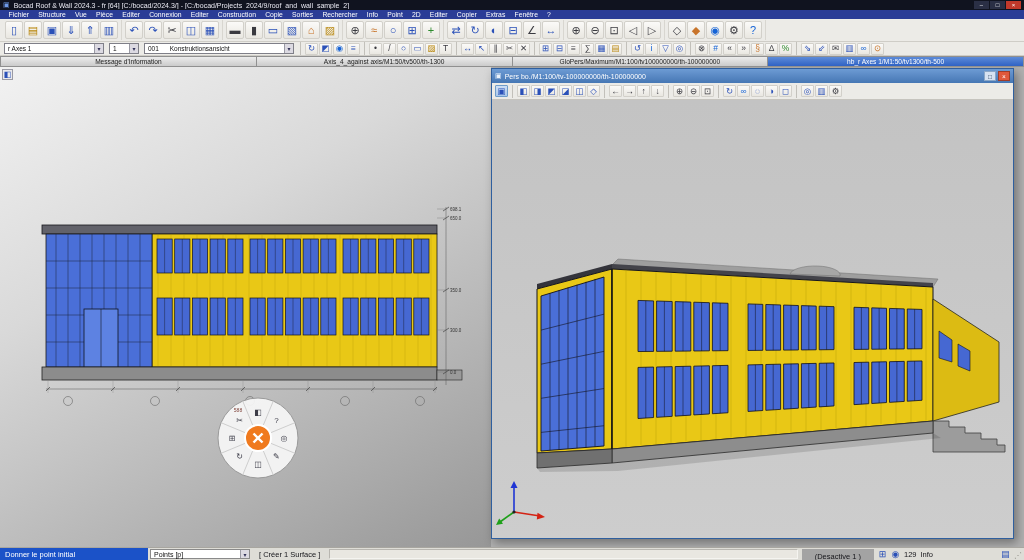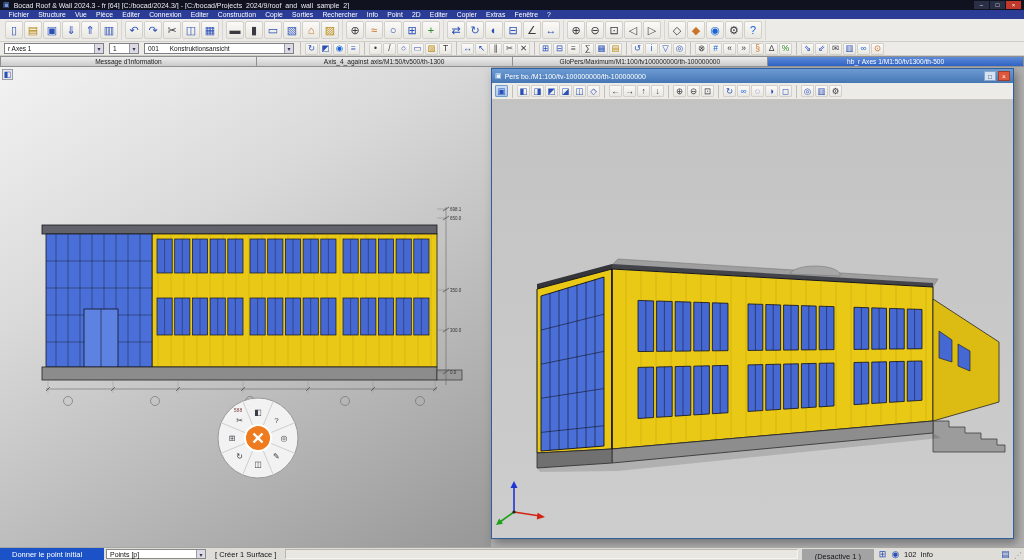--- a/index.html
+++ b/index.html
@@ -50,21 +50,21 @@
   .fw-ico{color:#eaf2fc;font-size:7px;}
   .fw-btns{margin-left:auto;display:flex;gap:2px;}
   .fw-btn{width:12px;height:10px;background:#d6e2f2;color:#223a58;border:1px solid #8aa7c8;font-size:6.5px;line-height:9px;text-align:center;}
   .fw-btn.close{background:#e0583c;color:#fff;border-color:#a03c28;}
   .fw-toolbar{height:17px;flex:none;display:flex;align-items:center;background:#ecebe7;border-bottom:1px solid #c6c4be;padding:0 3px;gap:1px;}
   .fw-view{position:relative;flex:1;background:linear-gradient(180deg,#c3c3c3,#cdcdcd);overflow:hidden;}
   .fw-view svg{position:absolute;left:0;top:0;width:100%;height:100%;}
 
   
   #statusbar{height:13px;display:flex;align-items:stretch;background:#deddd7;border-top:1px solid #a8a6a0;font-size:7.5px;}
-  .sb-prompt{width:104px;background:var(--statusbar-prompt-bg);color:#fff;display:flex;align-items:center;padding:0 12px;white-space:nowrap;text-align:center;}
+  .sb-prompt{width:148px;background:var(--statusbar-prompt-bg);color:#fff;display:flex;align-items:center;padding:0 5px;white-space:nowrap;text-align:center;}
   .sb-combo{width:100px;background:#fff;border:1px solid #8a8a8a;margin:1px 2px;display:flex;align-items:center;padding-left:3px;font-size:7px;color:#111;}
   .sb-combo .carrow{margin-left:auto;}
   .sb-surface{display:flex;align-items:center;padding:0 7px;color:#15151a;white-space:pre;}
   .sb-spacer{flex:1;margin:1px 2px;background:#e9e7e1;border:1px solid #b8b6b0;border-bottom-color:#f5f4f0;border-right-color:#f5f4f0;}
   .sb-mode{display:flex;align-items:center;padding:0 6px;margin:1px 2px;border:7px solid #a3a3a3;background:#e9e7e1;white-space:pre;color:#15151a;}
   .sb-icon{width:13px;display:flex;align-items:center;justify-content:center;font-size:9px;color:#2a50b8;cursor:default;}
   .sb-text{display:flex;align-items:center;padding:0 2px;color:#15151a;}
   .sb-gap{width:64px;}
   .sb-grip{width:12px;display:flex;align-items:flex-end;justify-content:center;color:#8a8880;font-size:8px;}
 </style>
@@ -564,20 +564,20 @@
     <div class="sb-prompt">Donner le point initial</div>
     <div class="sb-combo">
       <span class="cval">Points [p]</span>
       <span class="carrow">▾</span>
     </div>
     <div class="sb-surface">[ Créer 1 Surface ]</div>
     <div class="sb-spacer"></div>
     <div class="sb-mode">(Desactive 1 )</div>
     <div class="sb-icon">⊞</div>
     <div class="sb-icon">◉</div>
-    <span class="sb-text">102</span>
+    <span class="sb-text">129</span>
     <span class="sb-text">Info</span>
     <div class="sb-gap"></div>
     <div class="sb-icon">▤</div>
     <div class="sb-grip">⋰</div>
   </div>
 
 </div>
 
 </body></html>

